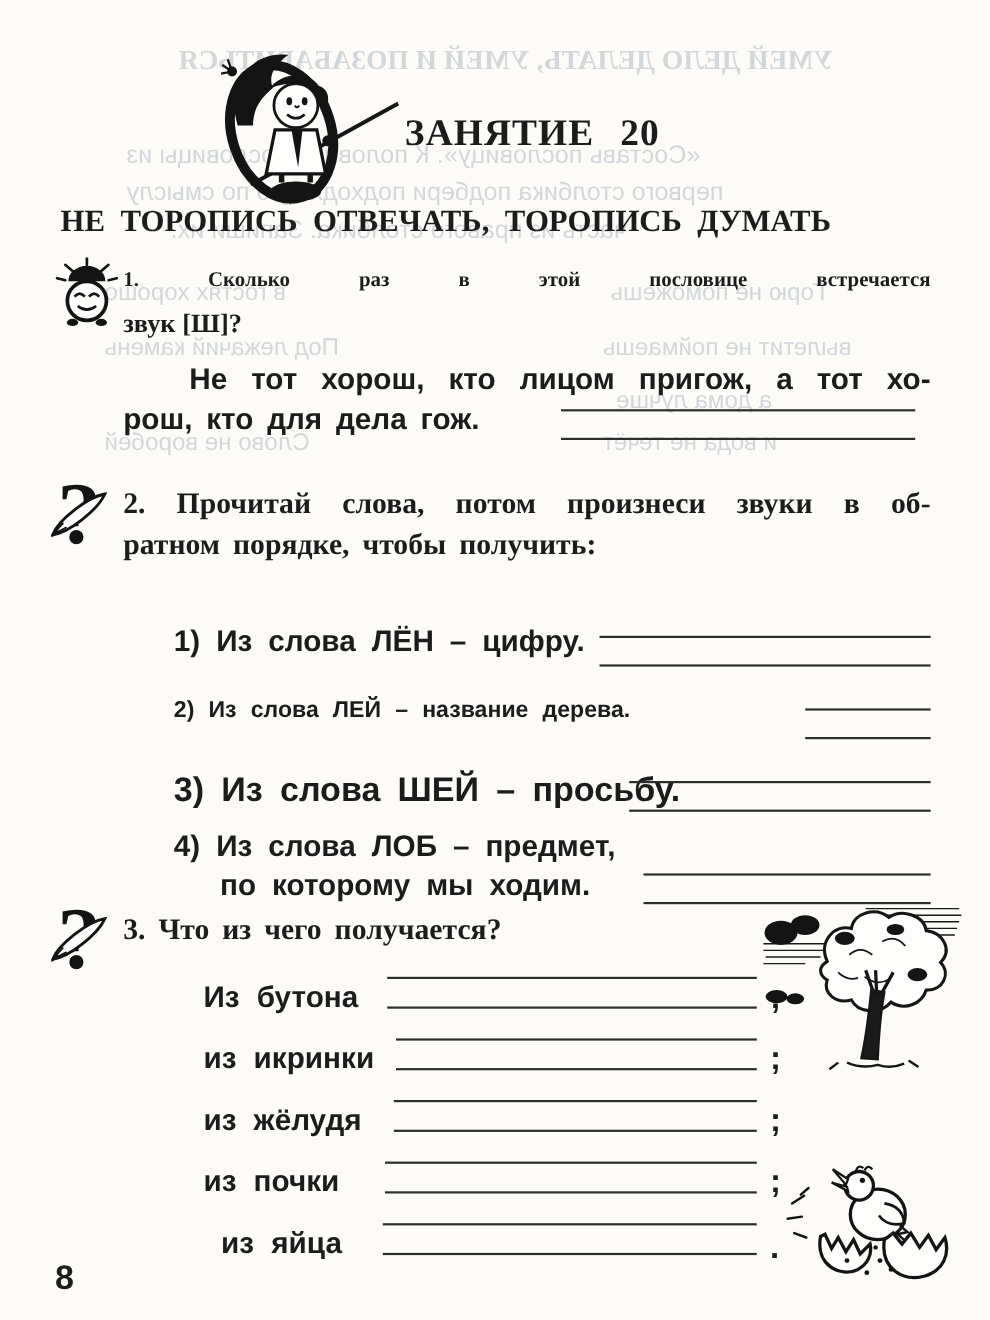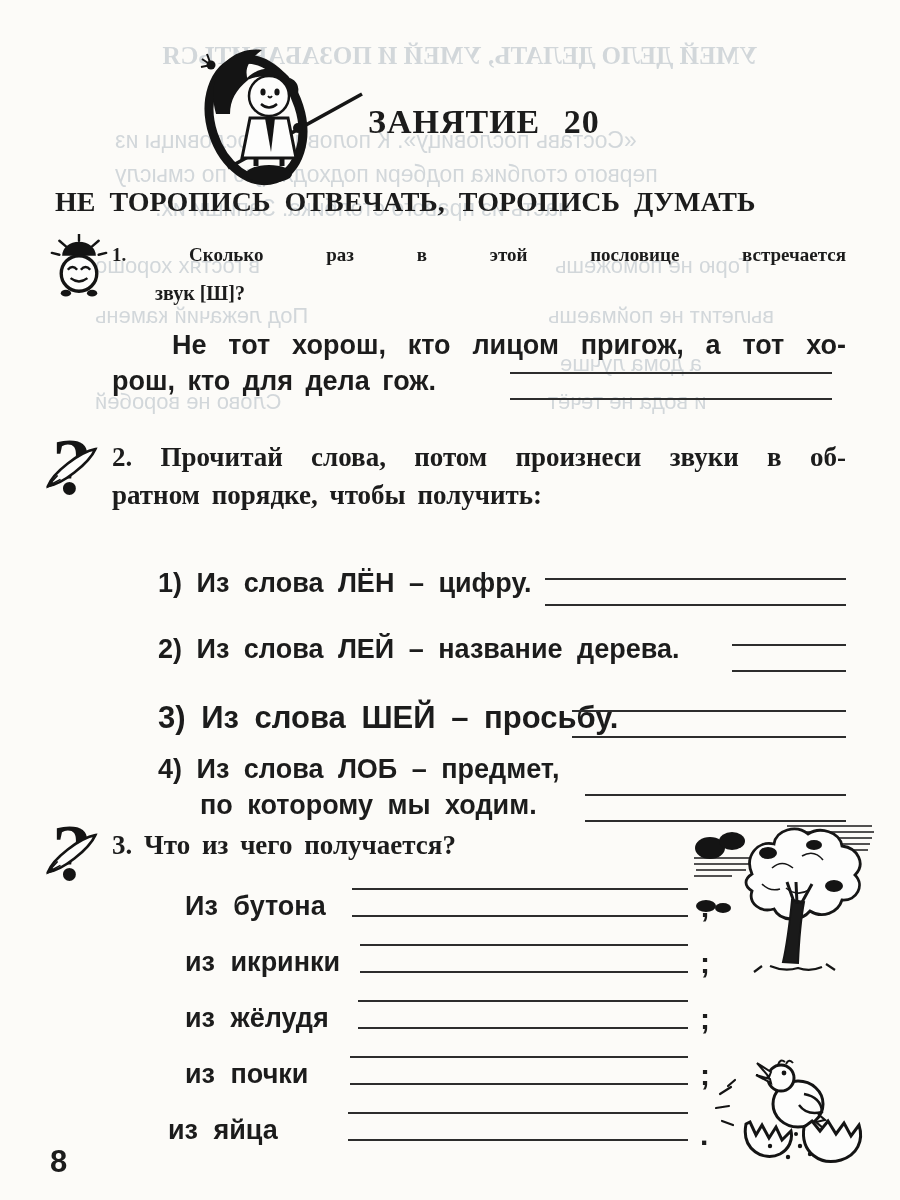--- a/index.html
+++ b/index.html
@@ -78,21 +78,21 @@
         <path d="M13,23 A18,15 0 0 1 49,23 Z" fill="#141414"></path>
         <circle cx="31" cy="42" r="19" fill="#fdfdfc" stroke="#141414" stroke-width="3.6"></circle>
         <path d="M19,38 Q24,32 29,38" fill="none" stroke="#141414" stroke-width="2.6"></path>
         <path d="M33,38 Q38,32 43,38" fill="none" stroke="#141414" stroke-width="2.6"></path>
         <path d="M22,47 Q31,54 40,47" fill="none" stroke="#141414" stroke-width="2.6"></path>
         <ellipse cx="17" cy="63" rx="5.5" ry="3.5" fill="#141414"></ellipse>
         <ellipse cx="45" cy="63" rx="5.5" ry="3.5" fill="#141414"></ellipse>
       </svg>
     </div>
     <div class="abs serif just" style="left:112px;top:244px;width:734px;font-size:19px;">1. Сколько раз в этой пословице встречается</div>
-    <div class="abs serif" style="left:112px;top:282px;font-size:20px;margin-left:43px;">звук [Ш]?</div>
+    <div class="abs serif" style="left:112px;top:282px;font-size:24px;">звук [Ш]?</div>
 
     <div class="abs sans just" style="left:172px;top:330px;width:674px;font-size:27px;">Не тот хорош, кто лицом пригож, а тот хо-</div>
     <div class="abs sans" style="left:112px;top:366px;font-size:27px;word-spacing:5px;">рош, кто для дела гож.</div>
     <div class="rule" style="left:510px;top:372px;width:322px;"></div>
     <div class="rule" style="left:510px;top:398px;width:322px;"></div>
   </div>
 
   <div class="abs" style="left:0;top:0;">
     <div class="abs" style="left:46px;top:430px;">
       <svg width="64" height="86" viewBox="0 0 64 86">
@@ -104,21 +104,21 @@
         </g>
       </svg>
     </div>
     <div class="abs serif just" style="left:112px;top:442px;width:734px;font-size:27px;">2. Прочитай слова, потом произнеси звуки в об-</div>
     <div class="abs serif" style="left:112px;top:480px;font-size:27px;word-spacing:5px;">ратном порядке, чтобы получить:</div>
 
     <div class="abs sans" style="left:158px;top:568px;font-size:27px;word-spacing:7px;">1) Из слова ЛЁН – цифру.</div>
     <div class="rule" style="left:545px;top:578px;width:301px;"></div>
     <div class="rule" style="left:545px;top:604px;width:301px;"></div>
 
-    <div class="abs sans" style="left:158px;top:634px;font-size:27px;word-spacing:7px;">2) Из слова ЛЕЙ – название дерева.</div>
+    <div class="abs sans" style="left:158px;top:634px;font-size:21px;word-spacing:7px;">2) Из слова ЛЕЙ – название дерева.</div>
     <div class="rule" style="left:732px;top:644px;width:114px;"></div>
     <div class="rule" style="left:732px;top:670px;width:114px;"></div>
 
     <div class="abs sans" style="left:158px;top:700px;font-size:31px;word-spacing:7px;">3) Из слова ШЕЙ – просьбу.</div>
     <div class="rule" style="left:572px;top:710px;width:274px;"></div>
     <div class="rule" style="left:572px;top:736px;width:274px;"></div>
 
     <div class="abs sans" style="left:158px;top:754px;font-size:27px;word-spacing:7px;">4) Из слова ЛОБ – предмет,</div>
     <div class="abs sans" style="left:200px;top:790px;font-size:27px;word-spacing:7px;">по которому мы ходим.</div>
     <div class="rule" style="left:585px;top:794px;width:261px;"></div>
@@ -151,21 +151,21 @@
     <div class="abs sans" style="left:185px;top:1003px;font-size:27px;word-spacing:8px;">из жёлудя</div>
     <div class="rule" style="left:358px;top:1000px;width:330px;"></div>
     <div class="rule" style="left:358px;top:1027px;width:330px;"></div>
     <div class="abs punct" style="left:700px;top:1002px;">;</div>
 
     <div class="abs sans" style="left:185px;top:1059px;font-size:27px;word-spacing:8px;">из почки</div>
     <div class="rule" style="left:350px;top:1056px;width:338px;"></div>
     <div class="rule" style="left:350px;top:1083px;width:338px;"></div>
     <div class="abs punct" style="left:700px;top:1058px;">;</div>
 
-    <div class="abs sans" style="left:168px;top:1115px;font-size:27px;word-spacing:8px;">из яйца</div>
+    <div class="abs sans" style="left:201px;top:1115px;font-size:27px;word-spacing:8px;">из яйца</div>
     <div class="rule" style="left:348px;top:1112px;width:340px;"></div>
     <div class="rule" style="left:348px;top:1139px;width:340px;"></div>
     <div class="abs punct" style="left:700px;top:1118px;">.</div>
   </div>
 
   <div class="abs" style="left:692px;top:818px;">
     <svg width="184" height="164" viewBox="0 0 184 164">
       <g stroke="#1a1a1a" stroke-width="1.3">
         <path d="M95,8 H180 M100,14 H182 M108,20 H180 M112,26 H178 M118,32 H176" fill="none"></path>
         <path d="M2,40 H62 M2,46 H58 M4,52 H54 M2,58 H40" fill="none"></path>

